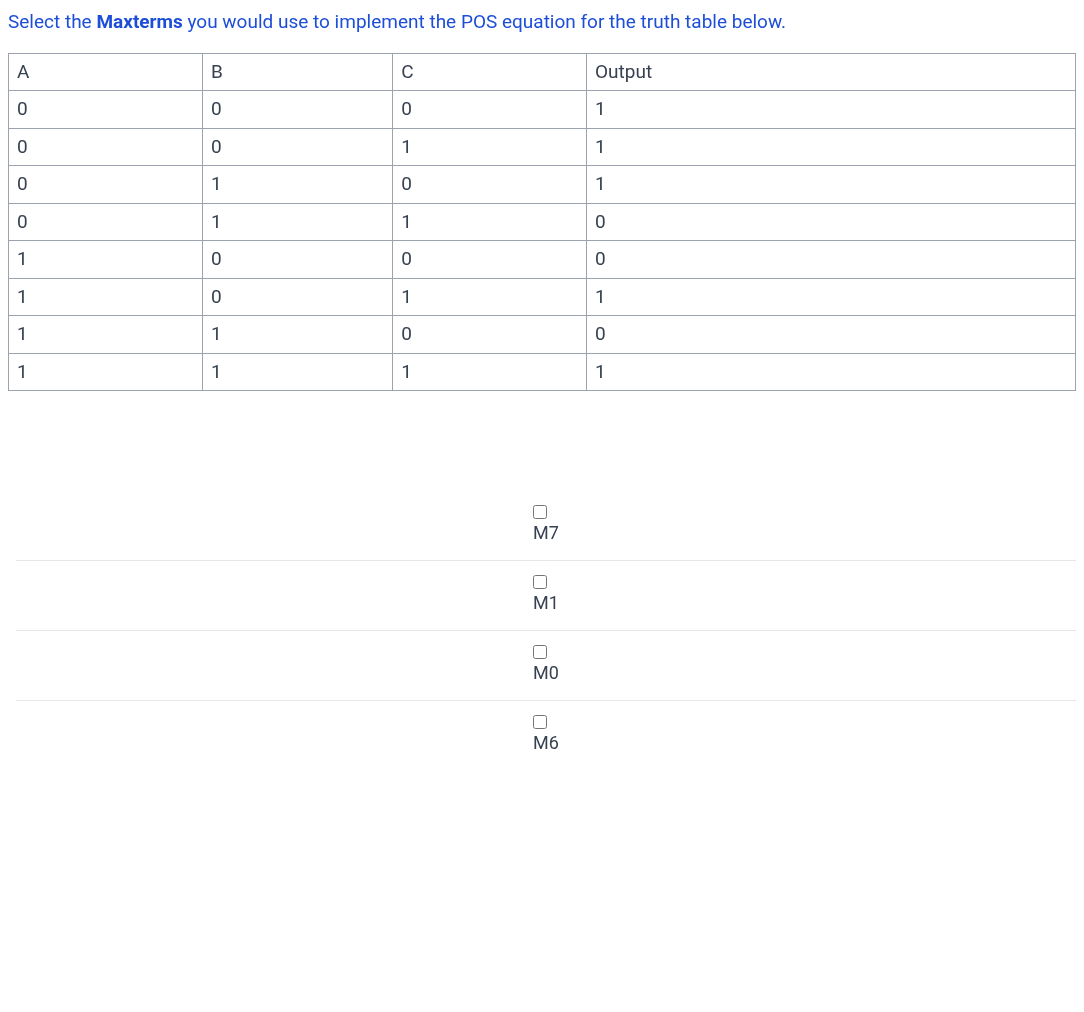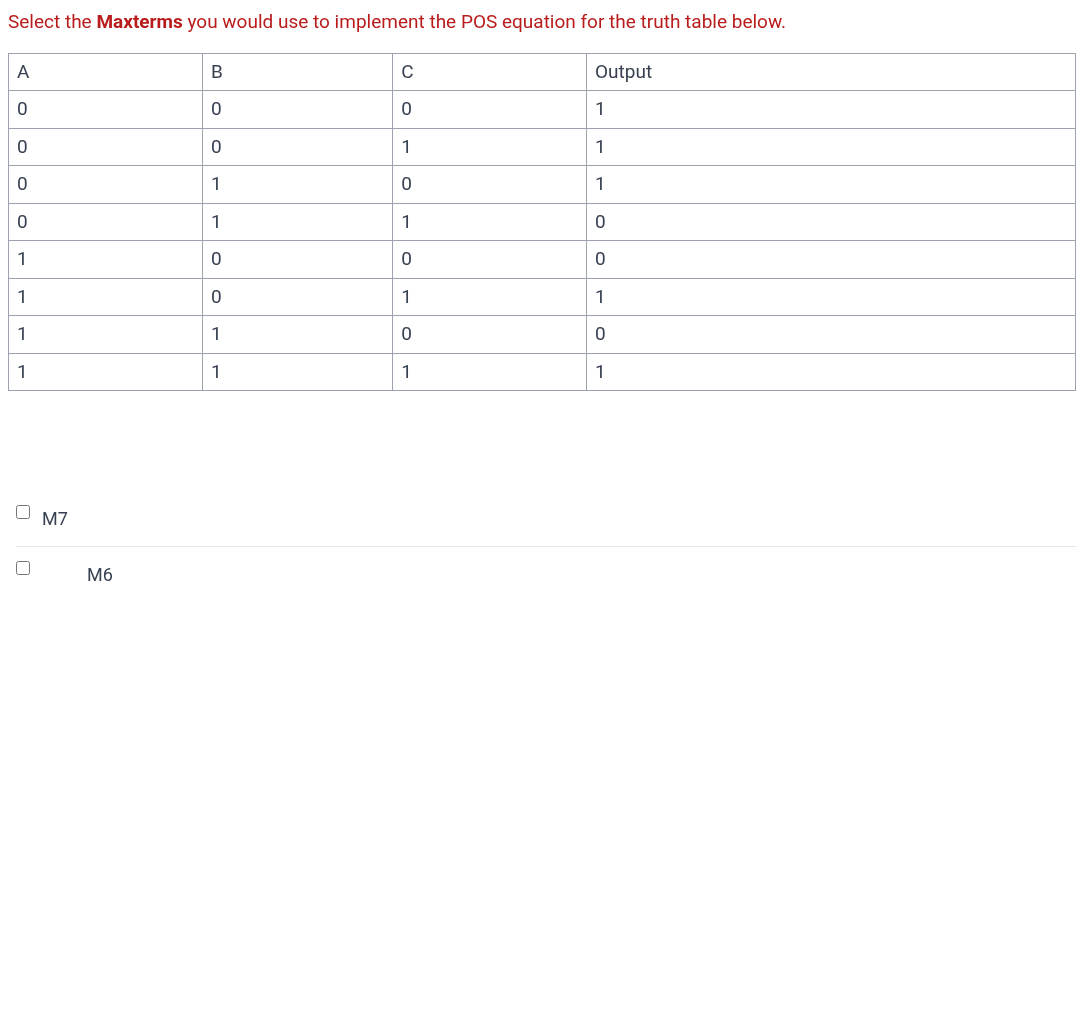--- a/index.html
+++ b/index.html
@@ -10,21 +10,21 @@
     body {
       font-family: -apple-system, BlinkMacSystemFont, "Segoe UI", Roboto, "Helvetica Neue", Arial, sans-serif;
       color: #374151;
       padding: 8px;
       font-size: 18px;
       line-height: 1.5;
     }
     .question-text {
       margin-bottom: 16px;
       font-size: 19px;
-      color: #b91c1c;
+      color: #1d4ed8;
     }
     .question-text strong {
       font-weight: 700;
     }
     table {
       border-collapse: collapse;
       width: 100%;
       margin-bottom: 100px;
     }
     th, td {
@@ -37,27 +37,27 @@
       height: 34px;
     }
     th {
       font-weight: 400;
     }
     .options {
       padding-left: 8px;
     }
     .option-row {
       display: flex;
-      align-items: flex-start;
+      align-items: center;
       padding: 14px 0;
       border-bottom: 1px solid #e5e7eb;
+      flex-direction: column;
     }
     .option-row:last-child {
       border-bottom: none;
-      gap: 45px;
     }
     .option-row input[type="checkbox"] {
       width: 14px;
       height: 14px;
       margin-right: 12px;
       cursor: pointer;
     }
     .option-label {
       font-size: 18px;
       color: #374151;
@@ -131,15 +131,23 @@
   </tbody>
 </table>
 
 <div class="options">
   <div class="option-row">
     <input type="checkbox" style="">
     <span class="option-label">M7</span>
   </div>
   <div class="option-row">
     <input type="checkbox" style="">
+    <span class="option-label">M1</span>
+  </div>
+  <div class="option-row">
+    <input type="checkbox" style="">
+    <span class="option-label">M0</span>
+  </div>
+  <div class="option-row">
+    <input type="checkbox" style="">
     <span class="option-label">M6</span>
   </div>
 </div>
 
 </body></html>

